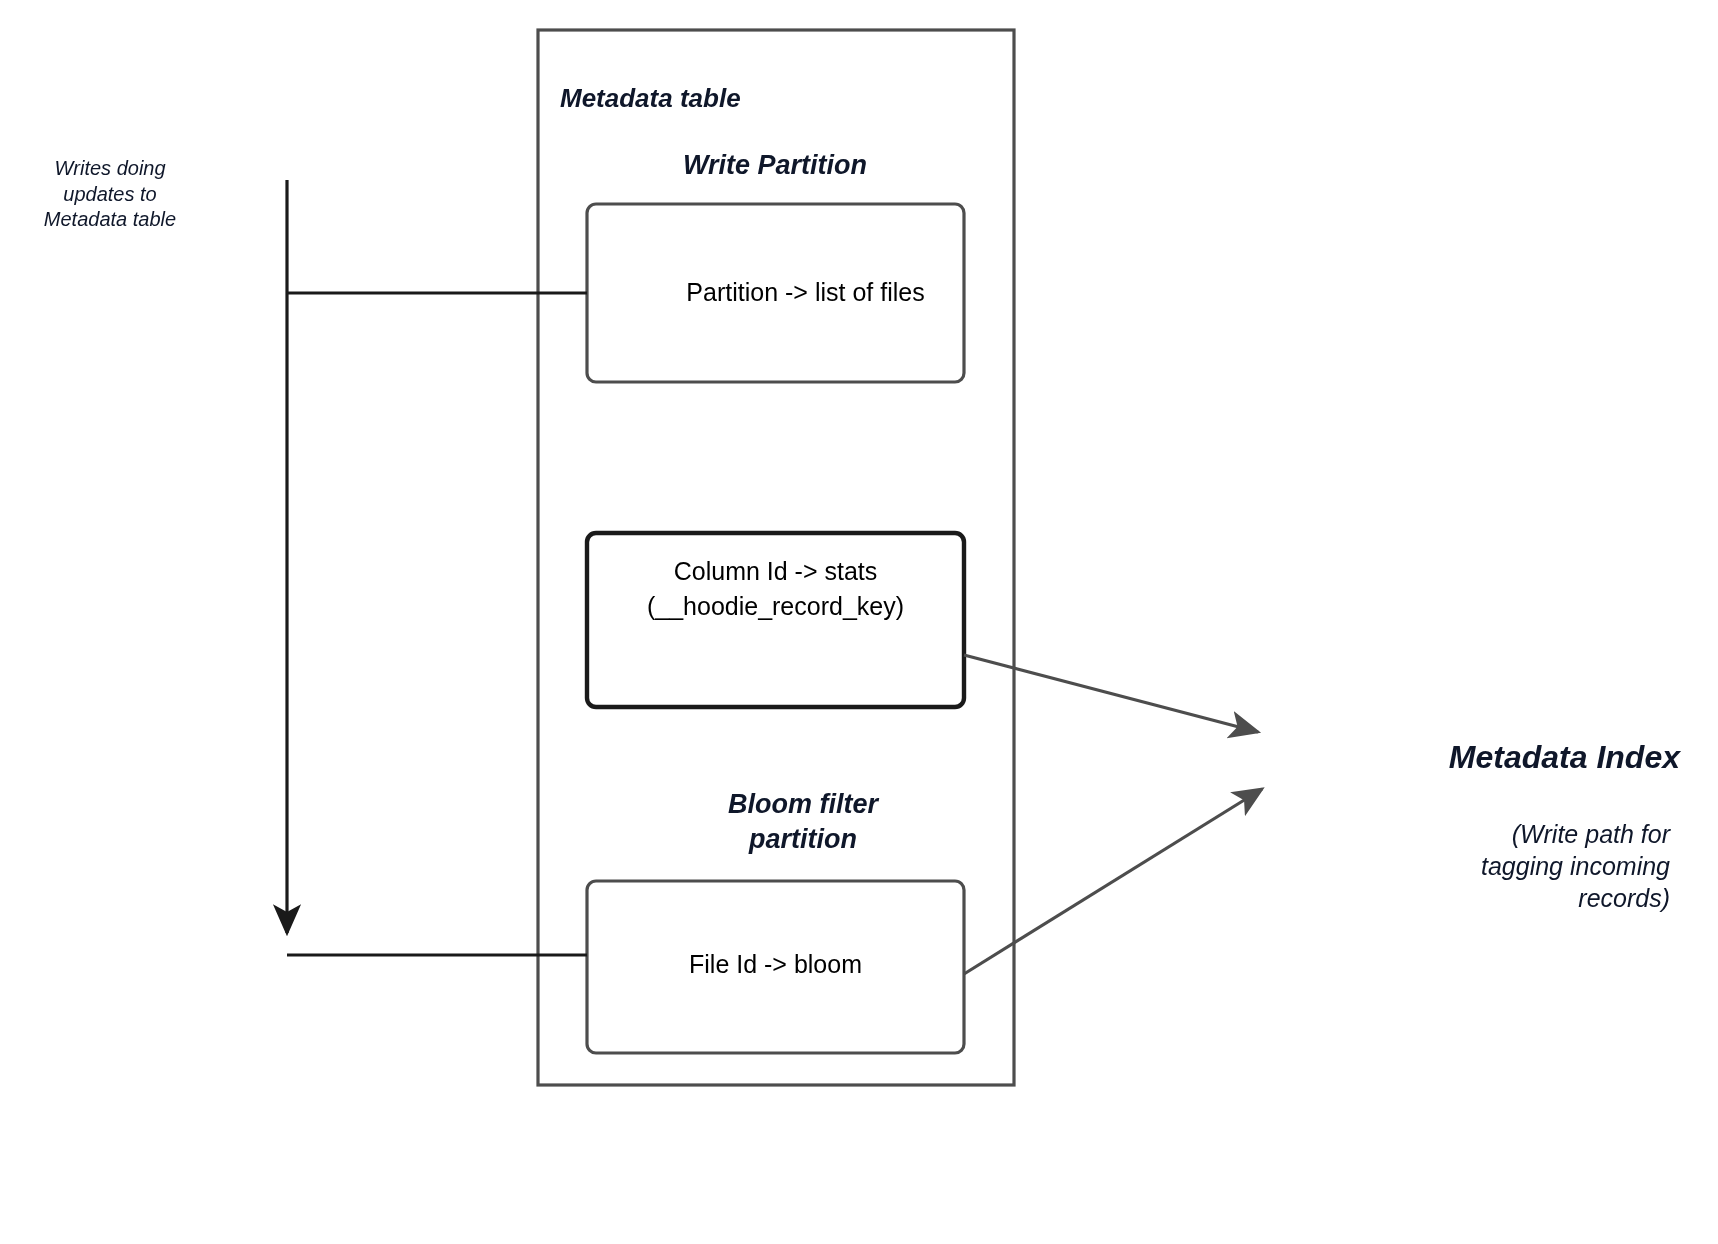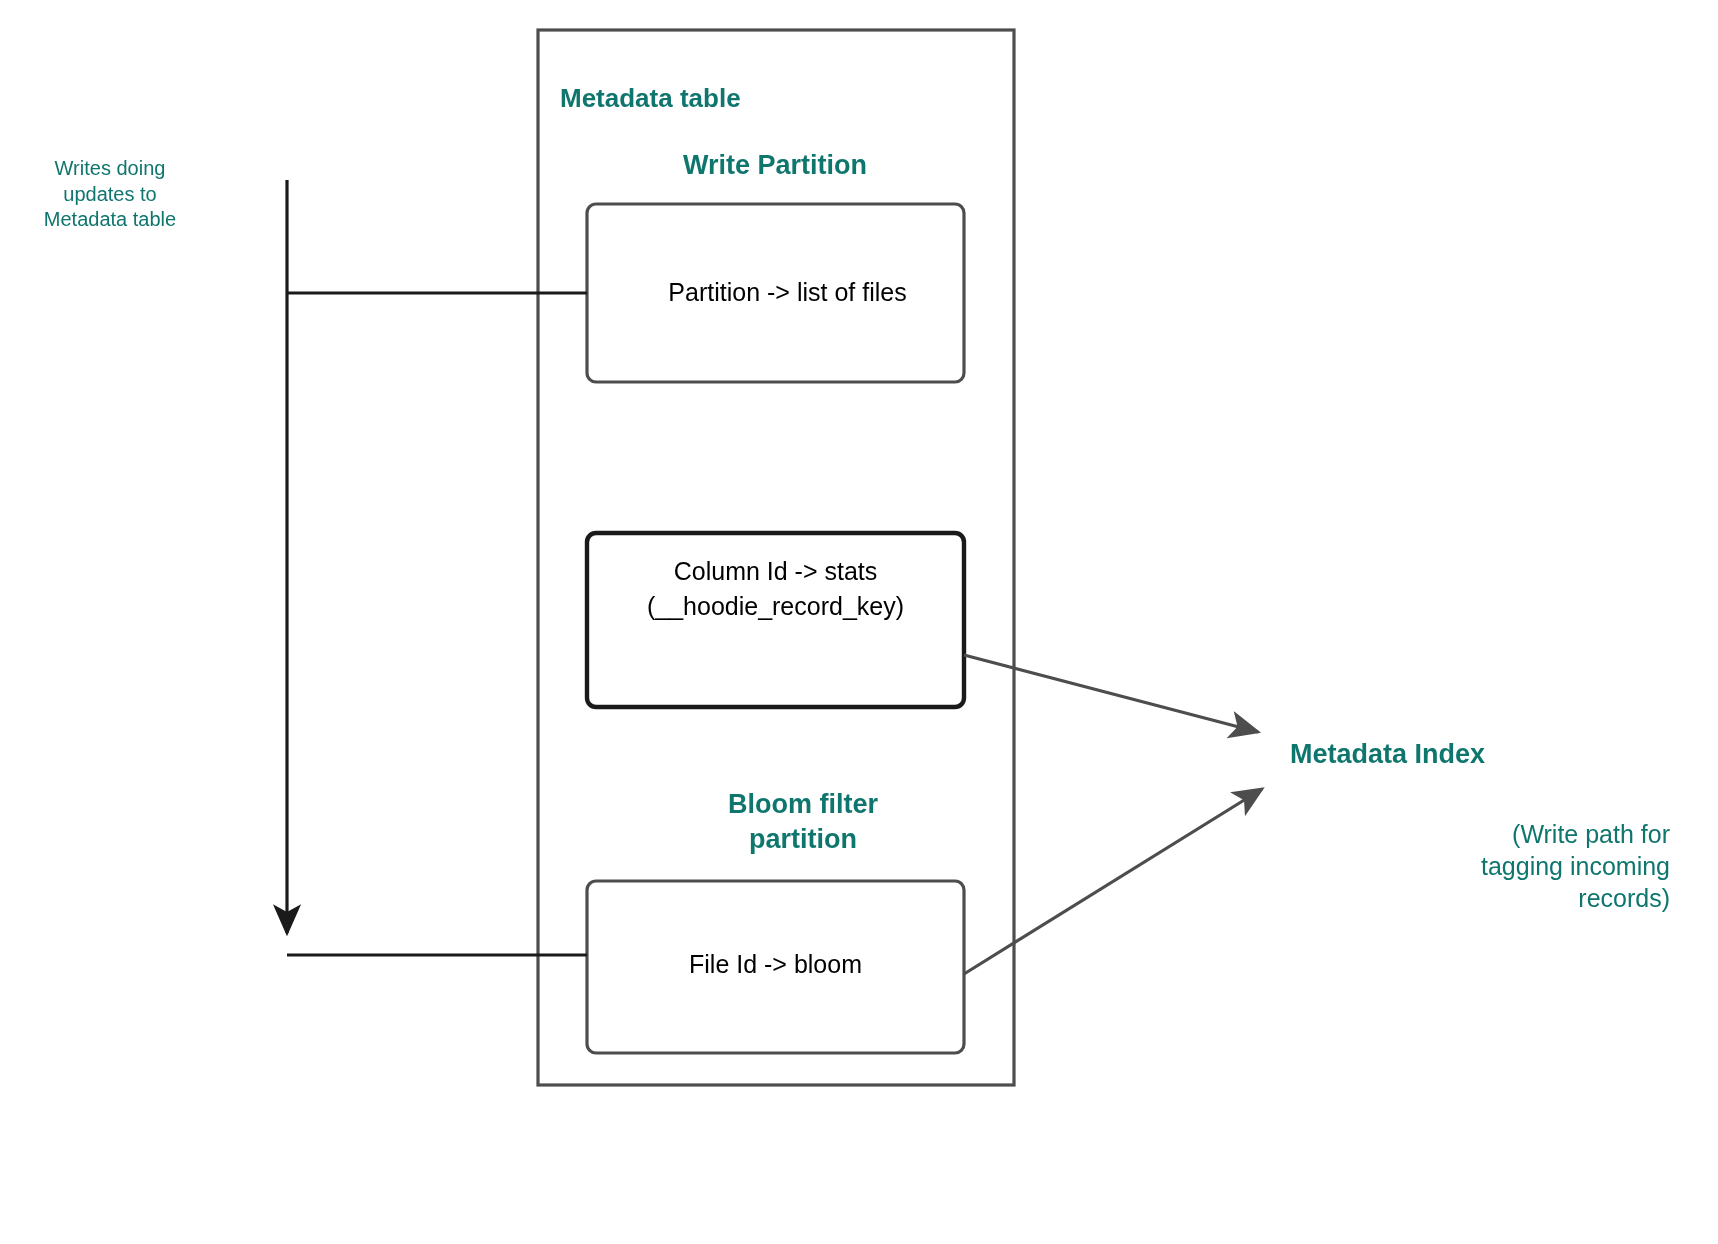--- a/index.html
+++ b/index.html
@@ -18,23 +18,24 @@
   svg.layer {
     position: absolute;
     left: 0;
     top: 0;
     width: 1718px;
     height: 1244px;
     pointer-events: none;
   }
   .txt {
     position: absolute;
-    color: #0f766e;
+    color: #0f172a;
     line-height: 1.28;
     white-space: pre-line;
+    font-style: italic;
   }
   .bold {
     font-weight: bold;
   }
   
   #writes-label {
     left: 10px;
     top: 156px;
     width: 200px;
     text-align: center;
@@ -73,30 +74,30 @@
   .box-label {
     position: absolute;
     display: flex;
     align-items: center;
     justify-content: center;
     text-align: center;
     font-size: 25px;
     color: #000;
     line-height: 1.42;
   }
-  #files-box-label   { left: 600px; top: 205px; width: 375px; height: 176px; }
+  #files-box-label   { left: 618px; top: 205px; width: 375px; height: 176px; }
   #colstats-box-label{ left: 588px; top: 502px; width: 375px; height: 174px; }
   #bloom-box-label   { left: 588px; top: 879px; width: 375px; height: 172px; }
   
   #metadata-index-title {
     left: 1290px;
     top: 737px;
     width: 390px;
-    text-align: left;
-    font-size: 27px;
+    text-align: right;
+    font-size: 32px;
   }
   #metadata-index-desc {
     left: 1300px;
     top: 818px;
     width: 370px;
     text-align: right;
     font-size: 25px;
   }
 </style>
 </head>

